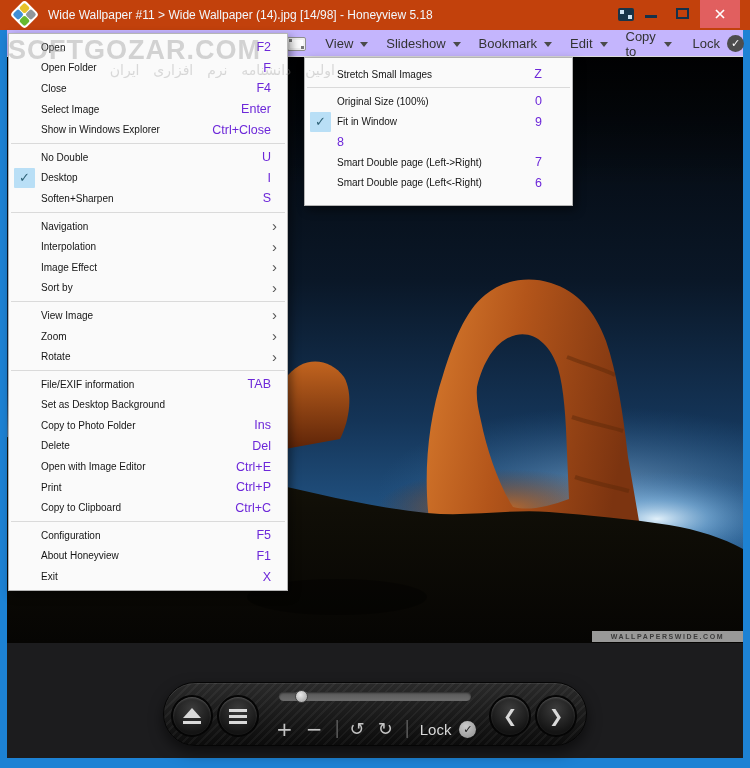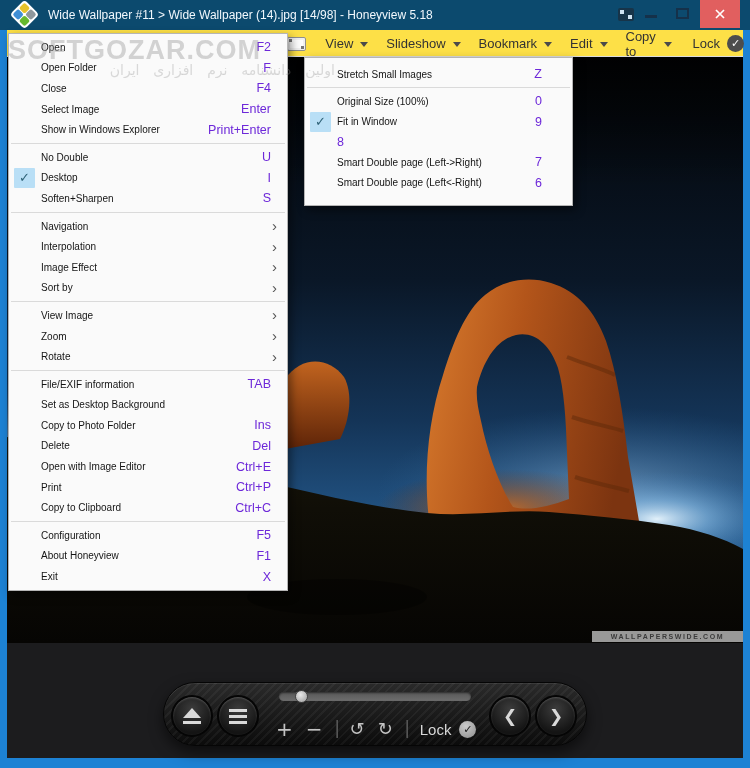--- a/index.html
+++ b/index.html
@@ -1,35 +1,35 @@
 <!DOCTYPE html>
 <html><head>
 <meta charset="utf-8">
 <style>
   html,body{margin:0;padding:0;background:#333;}
   *{box-sizing:border-box;}
   .window{position:relative;width:750px;height:768px;background:#1d82d4;overflow:hidden;
           font-family:"Liberation Sans","DejaVu Sans",sans-serif;}
   
-  .titlebar{position:absolute;left:0;top:0;width:750px;height:30px;background:#0c4a6e;}
+  .titlebar{position:absolute;left:0;top:0;width:750px;height:30px;background:#c2410c;}
   .app-icon{position:absolute;left:13px;top:3px;width:24px;height:24px;}
   .diamond-outer{position:absolute;left:1px;top:1px;width:21px;height:21px;background:#fff;border-radius:4px;
       transform:rotate(45deg);display:grid;grid-template-columns:8px 8px;grid-template-rows:8px 8px;gap:1px;padding:2px;}
   .diamond-outer span{border-radius:2px;display:block;}
   .d-yellow{background:#e8c32a;} .d-gray{background:#8f979c;} .d-blue{background:#3f8fd6;} .d-green{background:#66b92e;}
   .title-text{position:absolute;left:48px;top:0;height:30px;line-height:30px;font-size:12px;color:#f2f8fd;white-space:nowrap;}
   .win-btn{position:absolute;cursor:default;}
   .wb-full{left:618px;top:8px;width:16px;height:13px;background:#173449;border-radius:2px;}
   .wb-full i{position:absolute;width:4px;height:4px;background:#cfe3f2;}
   .wb-full i:nth-child(1){left:2px;top:2px;} .wb-full i:nth-child(2){right:2px;bottom:2px;}
   .wb-min{left:645px;top:15px;width:12px;height:3px;background:#15314a;}
   .wb-max{left:676px;top:8px;width:13px;height:11px;border:2px solid #15314a;background:transparent;}
   .wb-close{left:700px;top:0;width:40px;height:28px;background:#e15f5f;display:flex;align-items:center;justify-content:center;}
   
-  .toolbar{position:absolute;left:7px;top:30px;width:736px;height:27px;background:#fde047;border-bottom:1px solid #dcdcdc;}
+  .toolbar{position:absolute;left:7px;top:30px;width:736px;height:27px;background:#c4b5fd;border-bottom:1px solid #dcdcdc;}
   .tb-row{position:absolute;left:280px;top:0;height:27px;display:flex;align-items:center;gap:6px;}
   .tb-full-icon{width:20px;height:14px;border:1px solid #8f8f8f;border-radius:2px;margin-right:4px;position:relative;background:#fdfdfd;
       box-shadow:inset 0 0 0 2px #f0f0f0;}
   .tb-full-icon i{position:absolute;width:3px;height:3px;background:#777;}
   .tb-full-icon i:nth-child(1){left:1px;top:1px;} .tb-full-icon i:nth-child(2){right:1px;bottom:1px;}
   .tb-btn{display:flex;align-items:center;gap:7px;padding:4px 9px;font-size:13px;color:#333;cursor:default;}
   .caret{width:0;height:0;border:4px solid transparent;border-top:5px solid #4a4a4a;margin-top:5px;}
   .tb-lock{display:flex;align-items:center;gap:7px;padding:4px 6px;font-size:13px;color:#333;}
   .lock-circle{width:17px;height:17px;border-radius:50%;background:#4d4d4d;color:#fff;font-size:11px;line-height:17px;text-align:center;}
   
@@ -275,21 +275,21 @@
         <span class="mi-right">F4</span>
       </div>
       <div class="menu-item">
         <span class="mi-icon"></span>
         <span class="mi-label">Select Image</span>
         <span class="mi-right">Enter</span>
       </div>
       <div class="menu-item">
         <span class="mi-icon"></span>
         <span class="mi-label">Show in Windows Explorer</span>
-        <span class="mi-right">Print+Enter</span>
+        <span class="mi-right">Ctrl+Close</span>
       </div>
       <div class="menu-sep"></div>
       <div class="menu-item">
         <span class="mi-icon"></span>
         <span class="mi-label">No Double</span>
         <span class="mi-right">U</span>
       </div>
       <div class="menu-item">
         <span class="mi-icon checked">✓</span>
         <span class="mi-label">Desktop</span>

